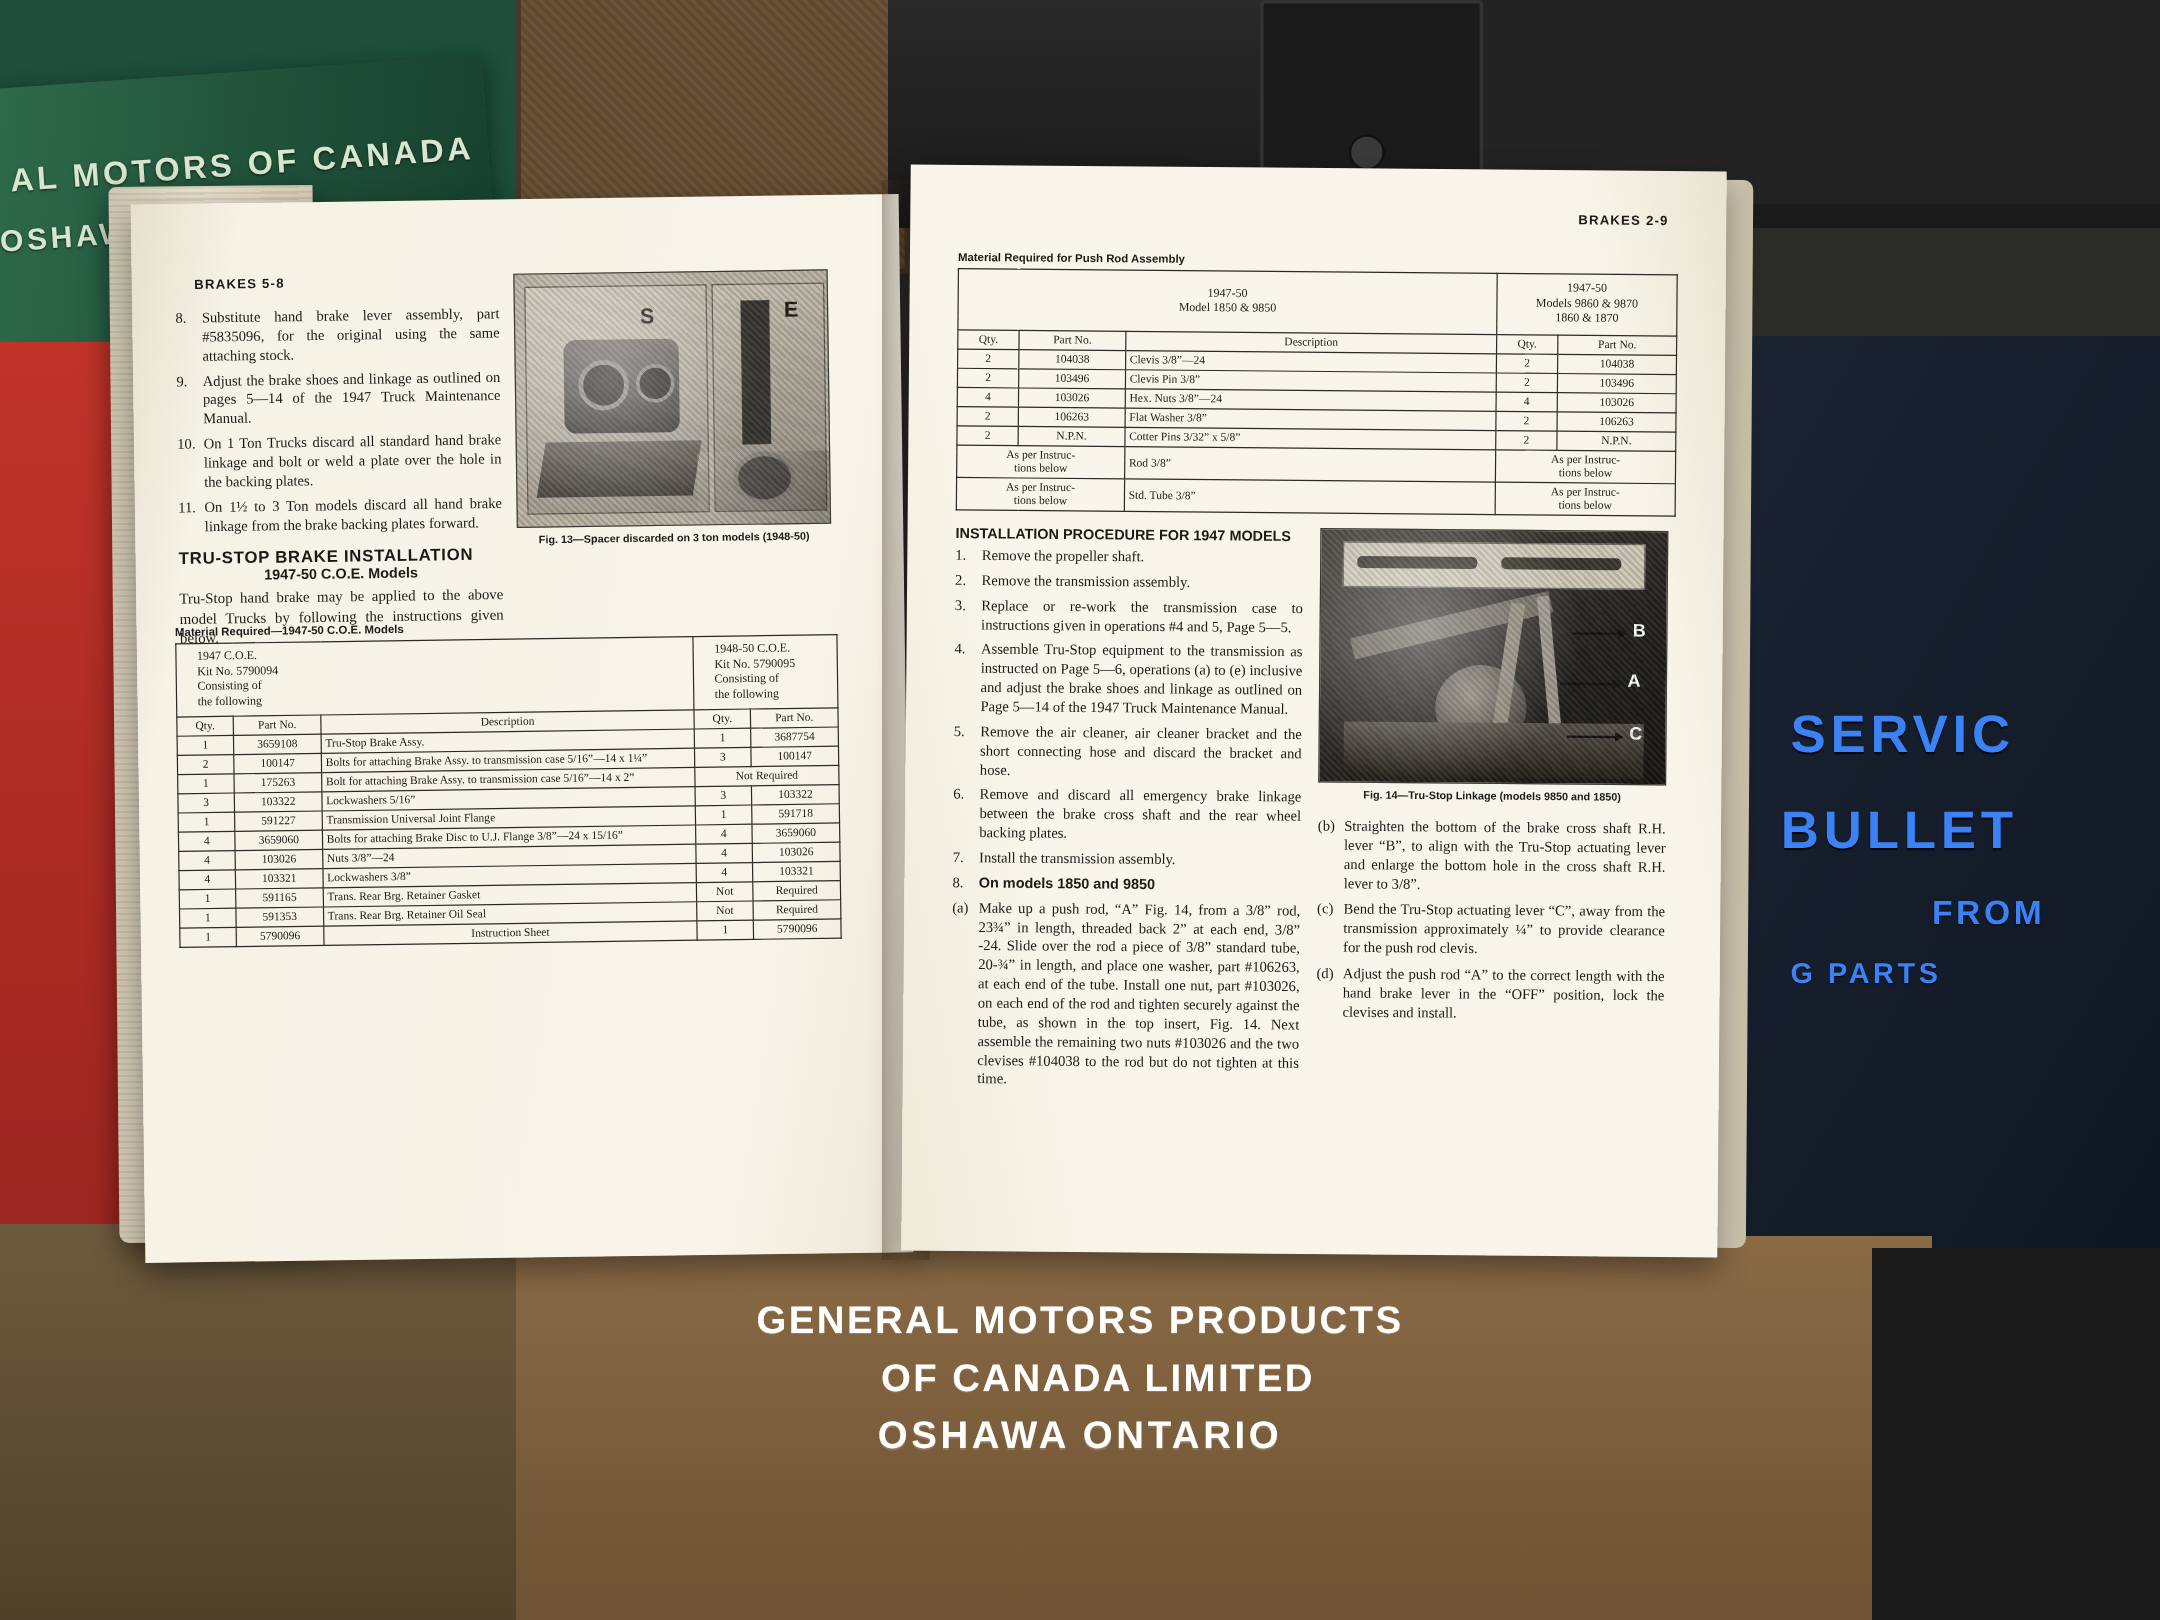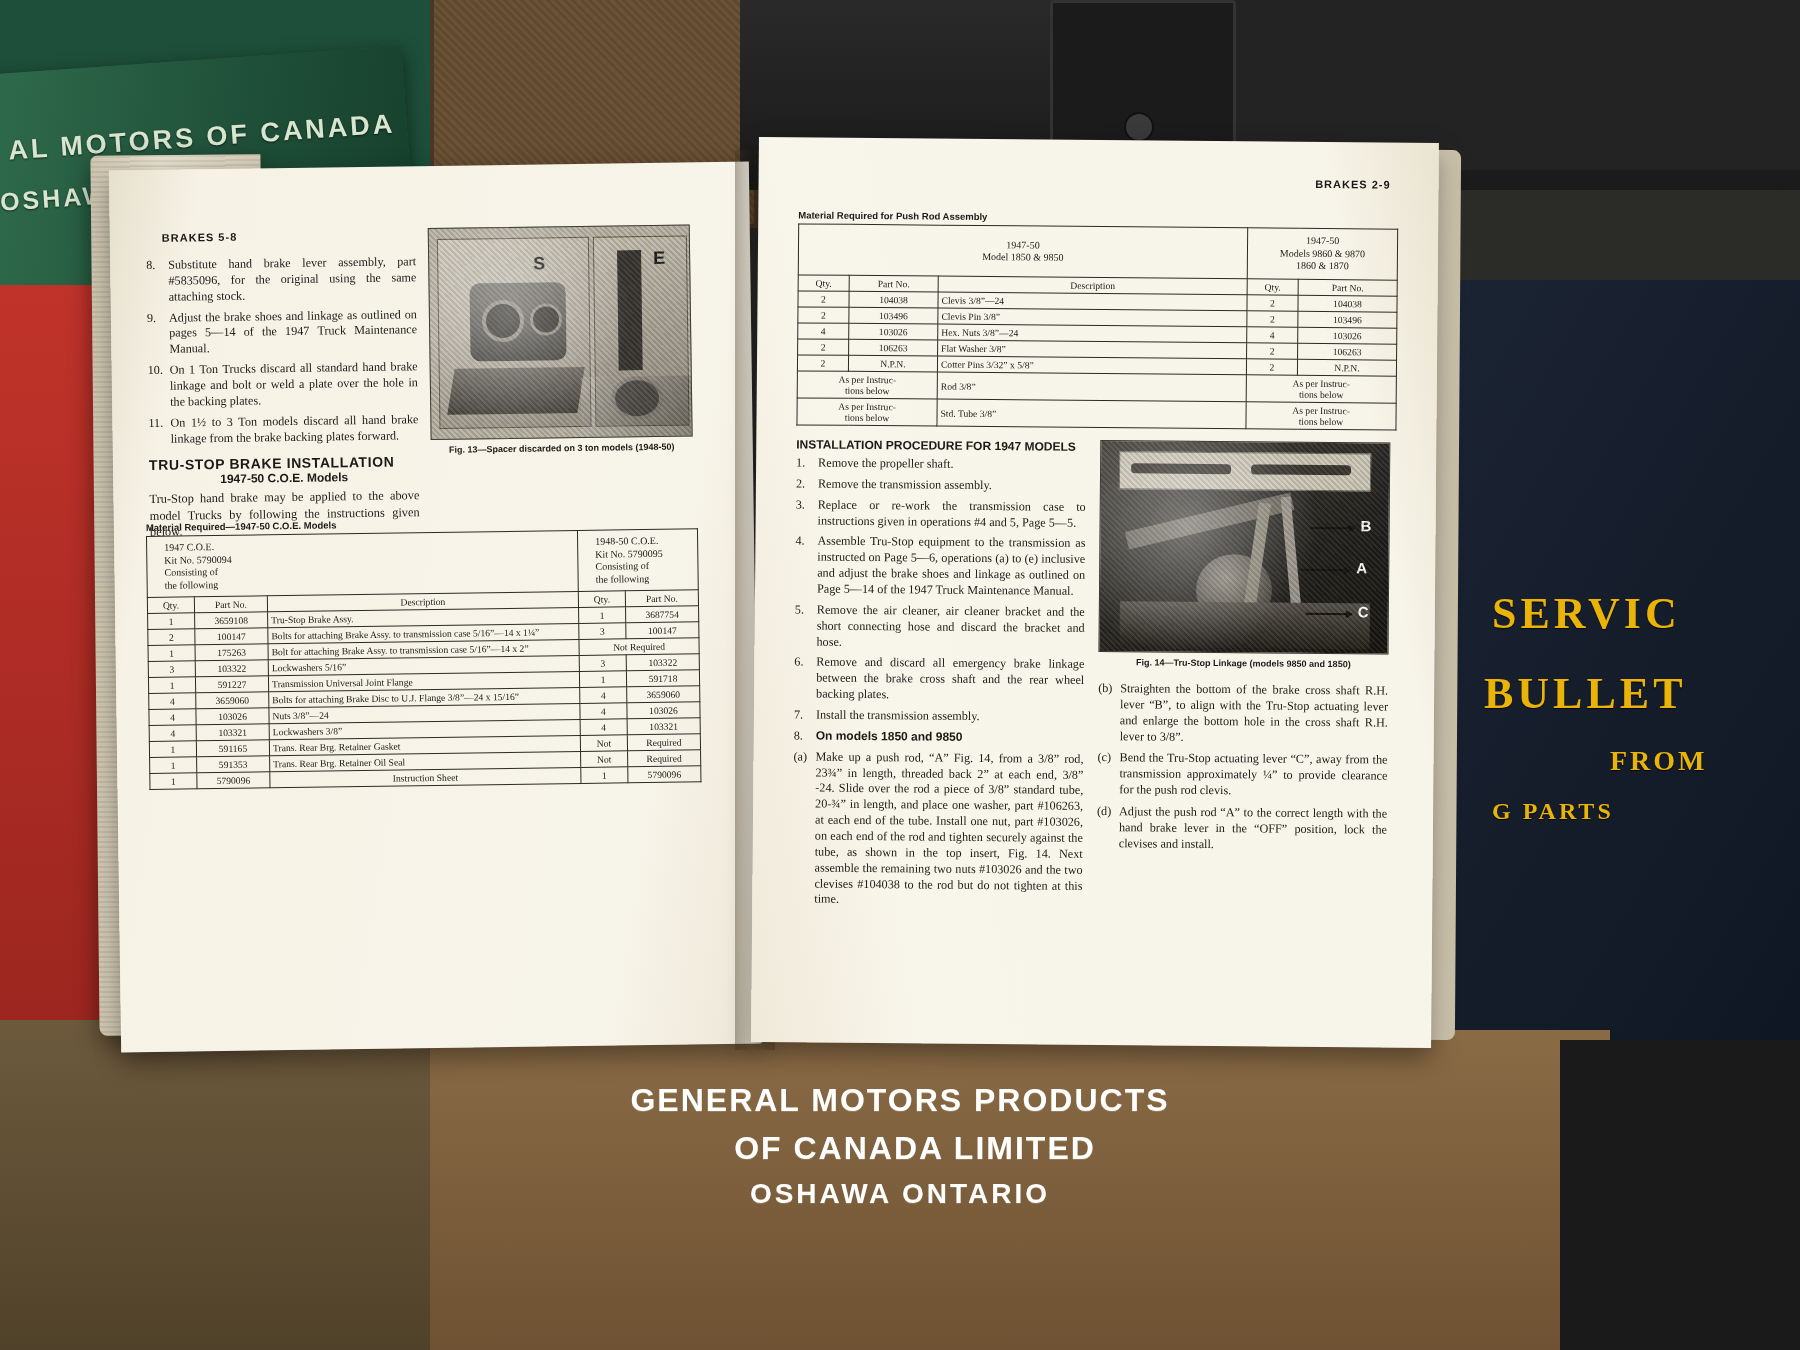--- a/index.html
+++ b/index.html
@@ -21,33 +21,33 @@
   .bg-dark-top{position:absolute;left:740px;top:-10px;width:1080px;height:200px;background:linear-gradient(180deg,#2a2a2a,#1a1a1a);}
   .bg-dark-top2{position:absolute;left:1080px;top:-10px;width:740px;height:180px;background:#232323;border-left:6px solid #111;}
   .bg-metal-plate{position:absolute;left:1050px;top:0px;width:180px;height:180px;background:#1b1b1b;border:3px solid #333;border-radius:4px;}
   .bg-metal-dot{position:absolute;left:1124px;top:112px;width:26px;height:26px;border-radius:50%;background:#3a3a3a;border:2px solid #111;}
 
   .bg-red{position:absolute;left:-10px;top:285px;width:360px;height:740px;background:linear-gradient(180deg,#c0332a,#9c2620);}
   .bg-red-edge{position:absolute;left:130px;top:285px;width:60px;height:740px;background:rgba(0,0,0,.18);}
   .bg-lub{position:absolute;left:140px;top:600px;width:300px;height:40px;color:#f3ece0;font-family:"Liberation Sans",sans-serif;font-weight:bold;font-size:22px;letter-spacing:3px;transform:rotate(-90deg);transform-origin:left top;}
 
   .bg-navy{position:absolute;left:1420px;top:280px;width:400px;height:780px;background:linear-gradient(120deg,#1b2433,#0f1623);border-left:8px solid #0a0f18;}
-  .bg-gold{position:absolute;color:#eab308;font-family:Liberation Serif, serif;font-weight:bold;text-shadow:0 1px 1px rgba(0,0,0,.8);}
+  .bg-gold{position:absolute;color:#3b82f6;font-family:Liberation Sans, sans-serif;font-weight:bold;text-shadow:0 1px 1px rgba(0,0,0,.8);}
   .bg-gold.g1{left:1492px;top:588px;font-size:44px;letter-spacing:4px;}
   .bg-gold.g2{left:1484px;top:668px;font-size:44px;letter-spacing:4px;}
   .bg-gold.g3{left:1610px;top:745px;font-size:28px;letter-spacing:3px;}
   .bg-gold.g4{left:1492px;top:798px;font-size:24px;letter-spacing:3px;}
 
   .bg-leather{position:absolute;left:430px;top:1030px;width:1180px;height:330px;background:linear-gradient(180deg,#8a6b46,#6d5132);}
   .bg-leather2{position:absolute;left:0px;top:1020px;width:520px;height:340px;background:linear-gradient(180deg,#6d5a3d,#4f4129);}
   .bg-dark-bot{position:absolute;left:1560px;top:1040px;width:260px;height:320px;background:#1a1a1a;}
   .gm-line{position:absolute;color:#ffffff;font-family:"Liberation Sans",sans-serif;font-weight:bold;text-align:center;width:100%;text-shadow:0 1px 0 rgba(255,240,200,.18);}
   .gm1{top:1082px;font-size:32px;letter-spacing:2px;}
   .gm2{top:1130px;font-size:32px;letter-spacing:2px;margin-left:15px;}
-  .gm3{top:1178px;font-size:28px;letter-spacing:3px;}
+  .gm3{top:1178px;font-size:32px;letter-spacing:3px;}
 
   
   .book{position:absolute;left:95px;top:130px;width:1345px;height:930px;}
   .page-stack{position:absolute;left:0;top:25px;width:170px;height:880px;background:linear-gradient(90deg,#cfc6b0,#e8e1cf 40%,#d6cdb8);border-radius:6px 0 0 8px;transform:rotate(-0.6deg);box-shadow:0 8px 24px rgba(0,0,0,.45);}
   .page-stack:after{content:"";position:absolute;inset:0;background:repeating-linear-gradient(180deg,rgba(0,0,0,.07) 0 2px,rgba(255,255,255,0) 2px 5px);}
   .page-stack-r{position:absolute;right:-18px;top:20px;width:40px;height:890px;background:linear-gradient(90deg,#ded5bf,#c8bfa8);border-radius:0 8px 8px 0;transform:rotate(0.4deg);}
 
   .page{position:absolute;background:#f4f0e2;box-shadow:0 10px 26px rgba(0,0,0,.4);}
   .page-left{left:20px;top:36px;width:640px;height:882px;transform:rotate(-0.8deg);
     background:linear-gradient(100deg,#e6e0cd 0%,#f6f2e6 12%,#f7f4e9 80%,#ece6d6 100%);}

